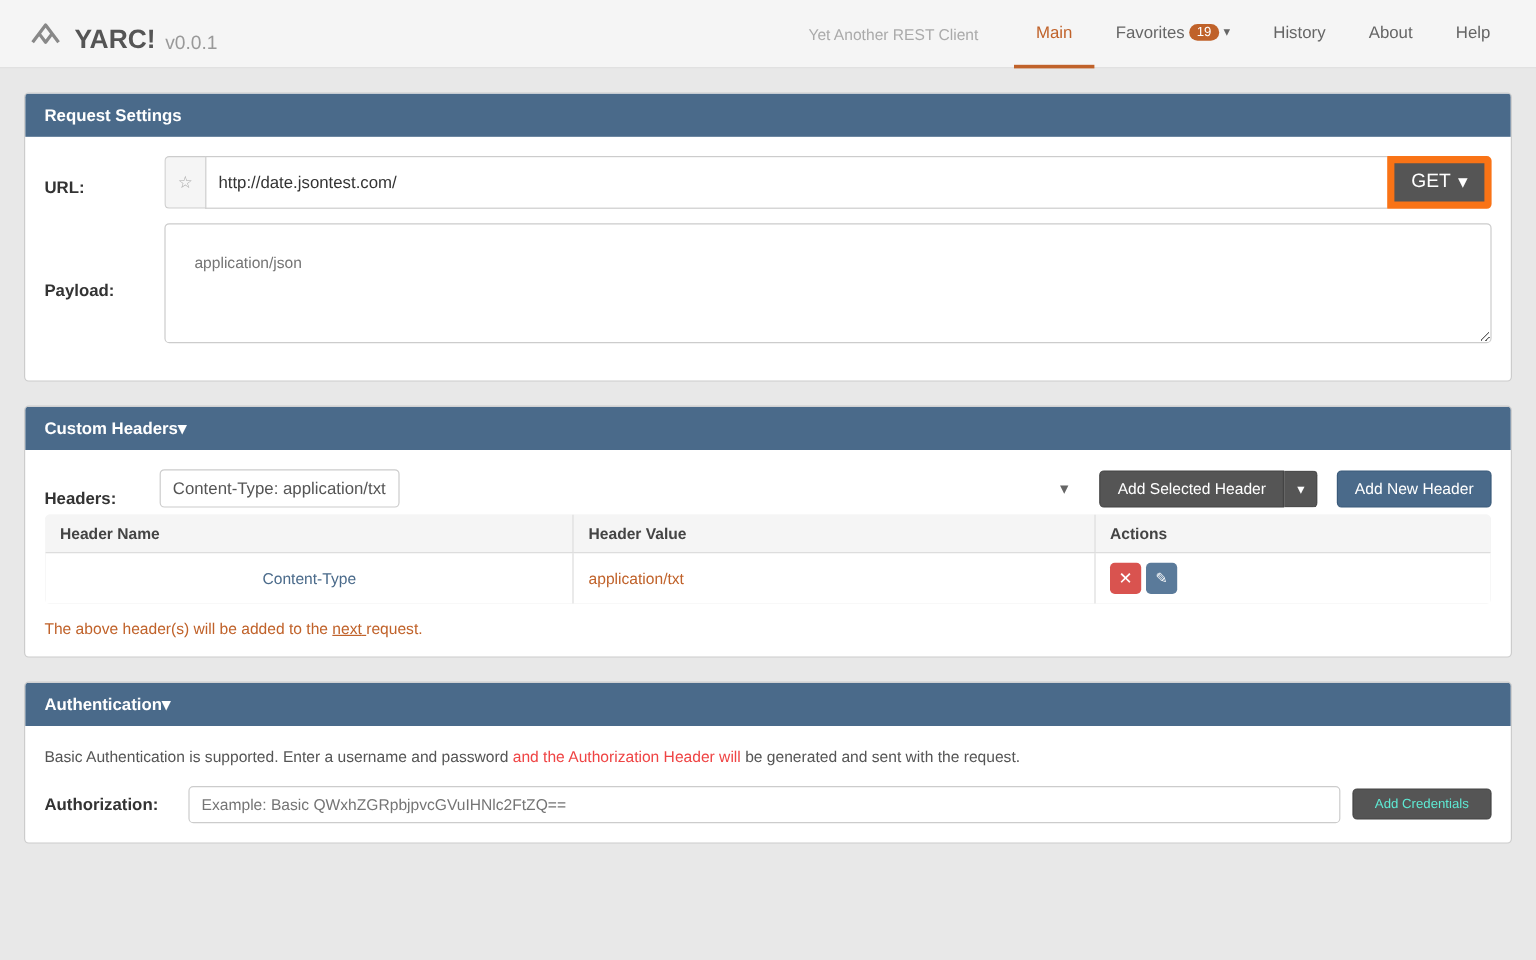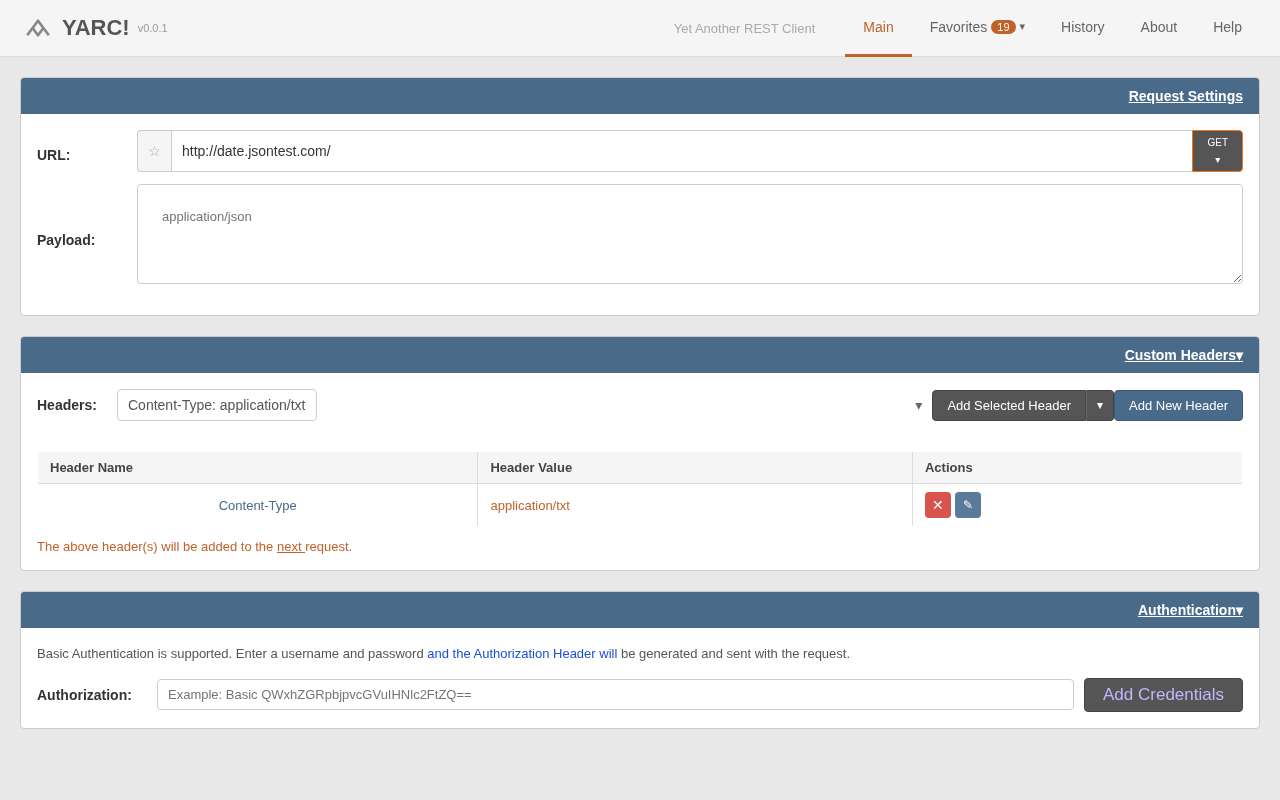--- a/index.html
+++ b/index.html
@@ -15,35 +15,35 @@
     .navbar {
       background: #f5f5f5;
       border-bottom: 1px solid #ddd;
       display: flex;
       align-items: center;
       height: 57px;
       padding: 0 20px;
     }
     .navbar-brand {
       display: flex;
-      align-items: center;
+      align-items: flex-end;
       gap: 6px;
       margin-right: auto;
     }
     .logo-icon {
       width: 36px;
       height: 36px;
     }
     .brand-text {
       font-size: 22px;
       font-weight: bold;
       color: #555;
     }
     .brand-version {
-      font-size: 11px;
+      font-size: 16px;
       color: #999;
       margin-left: 2px;
       vertical-align: super;
     }
     .nav-subtitle {
       font-size: 13px;
       color: #aaa;
       margin-right: 30px;
     }
     .nav-links {
@@ -88,22 +88,21 @@
       overflow: hidden;
     }
     .panel-header {
       background: #4a6a8a;
       color: white;
       padding: 10px 16px;
       font-size: 14px;
       font-weight: 600;
       display: flex;
       align-items: center;
-      justify-content: flex-end;
-      text-decoration: underline;
+      justify-content: flex-start;
     }
     .panel-body {
       padding: 16px;
     }
 
     
     .form-row {
       display: flex;
       align-items: center;
       margin-bottom: 12px;
@@ -140,52 +139,51 @@
       border: 1px solid #ccc;
       border-right: none;
       padding: 6px 10px;
       font-size: 14px;
       outline: none;
       color: #333;
     }
     .btn-get {
       background: #555;
       color: white;
-      border: 1px solid #f97316;
+      border: 6px solid #f97316;
       padding: 6px 14px;
-      font-size: 10px;
+      font-size: 16px;
       cursor: pointer;
       display: flex;
       align-items: center;
       gap: 6px;
       border-radius: 0 4px 4px 0;
       white-space: nowrap;
-      flex-direction: column;
     }
 
     
     .payload-textarea {
       width: 100%;
       border: 1px solid #ccc;
       border-radius: 4px;
       padding: 24px;
       font-size: 13px;
       color: #aaa;
       min-height: 100px;
       resize: vertical;
       outline: none;
       font-family: inherit;
     }
 
     
     .headers-row {
       display: flex;
-      align-items: center;
-      gap: 0;
-      margin-bottom: 30px;
+      align-items: flex-end;
+      gap: 16px;
+      margin-bottom: 5px;
     }
     .headers-label {
       font-weight: bold;
       width: 80px;
       flex-shrink: 0;
     }
     .header-select {
       flex: 1;
       border: 1px solid #ccc;
       border-radius: 4px;
@@ -306,21 +304,21 @@
     }
     .notice-text a { color: #c0622a; text-decoration: underline; }
 
     
     .auth-text {
       font-size: 13px;
       color: #555;
       margin-bottom: 14px;
       line-height: 1.5;
     }
-    .auth-text .highlight { color: #1d4ed8; margin-top: 20px; }
+    .auth-text .highlight { color: #ef4444; margin-top: 20px; }
     .auth-row {
       display: flex;
       align-items: center;
       gap: 10px;
     }
     .auth-label {
       font-weight: bold;
       width: 110px;
       flex-shrink: 0;
     }
@@ -328,24 +326,24 @@
       flex: 1;
       border: 1px solid #ccc;
       border-radius: 4px;
       padding: 7px 10px;
       font-size: 13px;
       color: #aaa;
       outline: none;
     }
     .btn-credentials {
       background: #555;
-      color: #c4b5fd;
+      color: #5eead4;
       border: 1px solid #444;
       padding: 6px 18px;
-      font-size: 17px;
+      font-size: 11px;
       cursor: pointer;
       border-radius: 4px;
       white-space: nowrap;
     }
 
     
     .chevron-down {
       display: inline-block;
       font-size: 14px;
       color: white;

